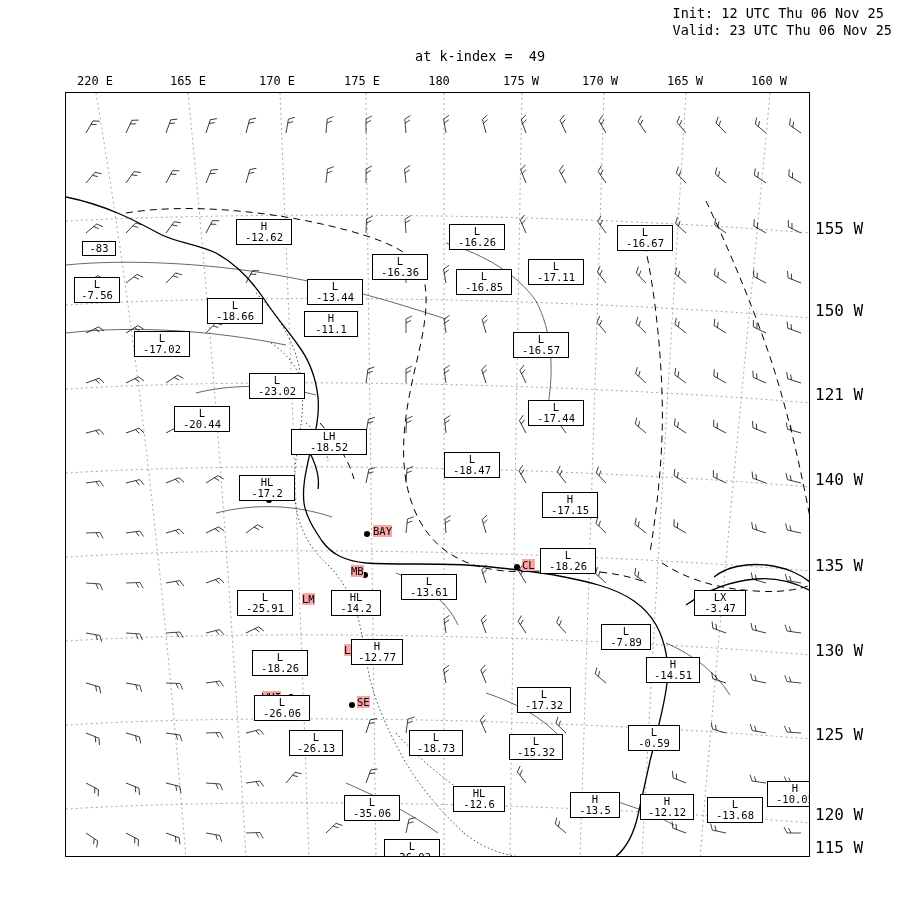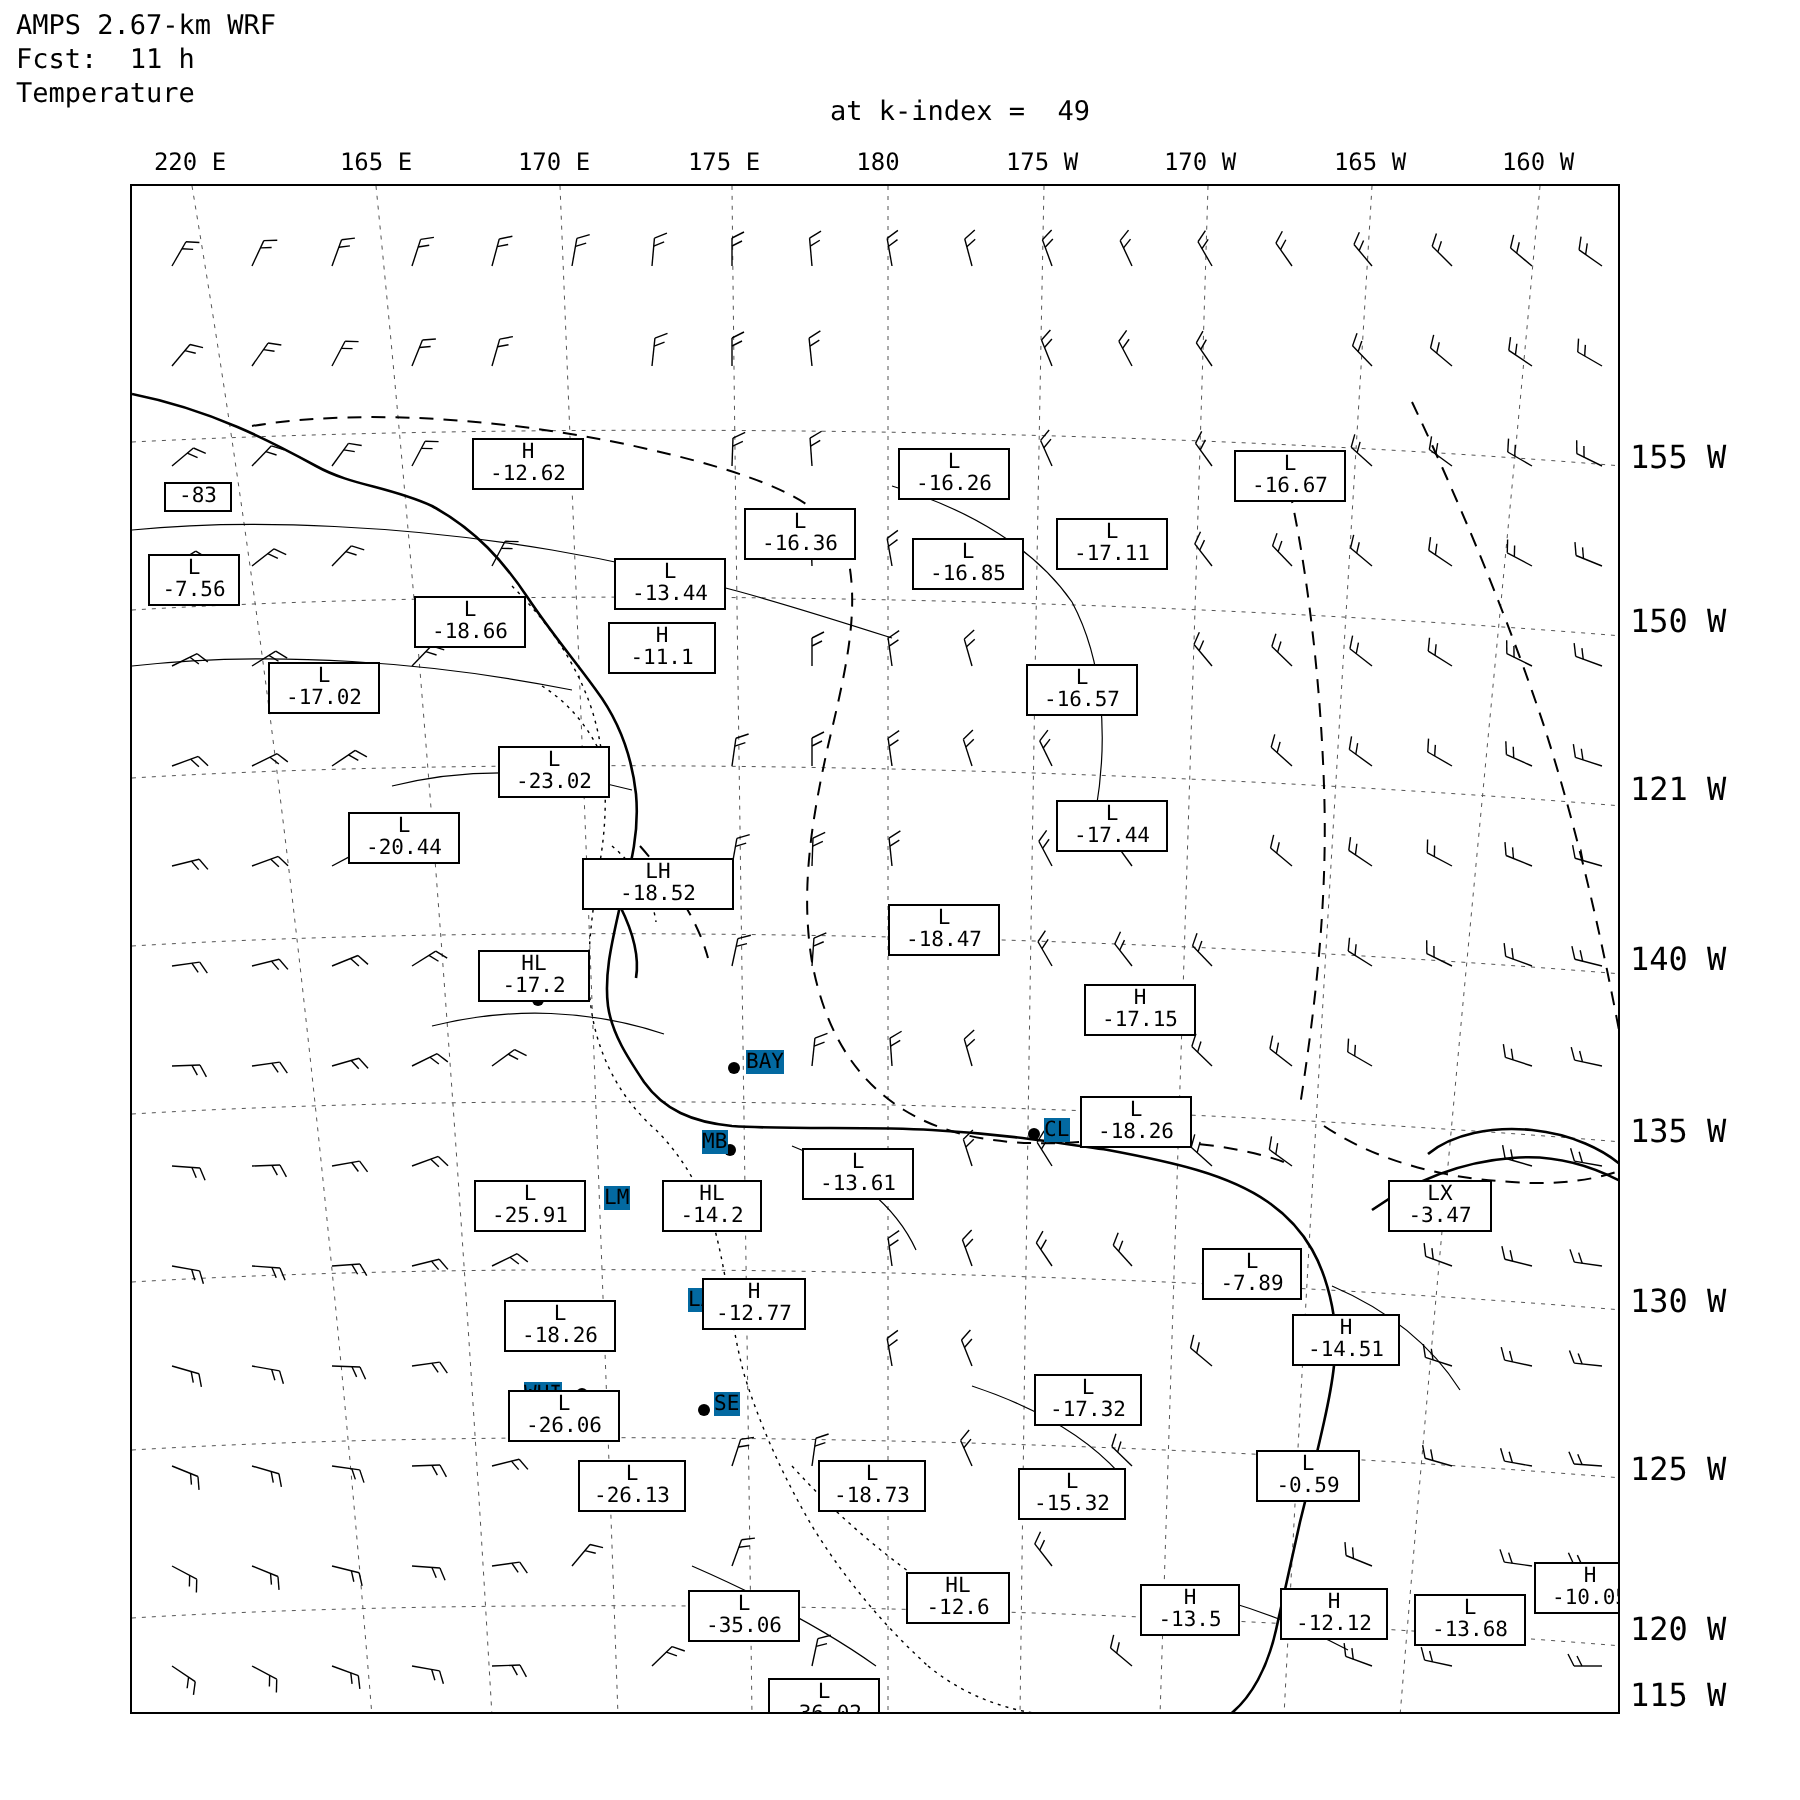--- a/index.html
+++ b/index.html
@@ -25,31 +25,30 @@
   
   svg.mapsvg{position:absolute;left:0;top:0;width:745px;height:765px;}
 
   
   .vbox{position:absolute;border:1px solid #000;background:#fff;font-size:10.5px;line-height:11px;padding:1px 2px 1px 2px;white-space:pre;text-align:center;box-sizing:border-box;}
   .vbox .t{display:block;letter-spacing:0px;}
   .vbox .v{display:block;}
 
   
   .stn{position:absolute;width:6px;height:6px;border-radius:50%;background:#000;}
-  .stnlab{position:absolute;font-size:10.5px;white-space:pre;background:#0369a1;}
+  .stnlab{position:absolute;font-size:10.5px;white-space:pre;background:#fca5a5;}
 </style>
 </head>
 <body>
 
 <div class="page">
 
   <div class="hdr">
-    <div class="hdr-left"><span>AMPS 2.67-km WRF</span>
-<span>Fcst:  11 h</span>
-<span>Temperature</span></div>
+    <div class="hdr-right"><span>Init: 12 UTC Thu 06 Nov 25</span>
+<span>Valid: 23 UTC Thu 06 Nov 25</span></div>
     <div class="hdr-kindex">at k-index =  49</div>
   </div>
 
   <div>
     <div class="lon-lab" style="left:95px">220 E</div>
     <div class="lon-lab" style="left:188px">165 E</div>
     <div class="lon-lab" style="left:277px">170 E</div>
     <div class="lon-lab" style="left:362px">175 E</div>
     <div class="lon-lab" style="left:439px">180</div>
     <div class="lon-lab" style="left:521px">175 W</div>

